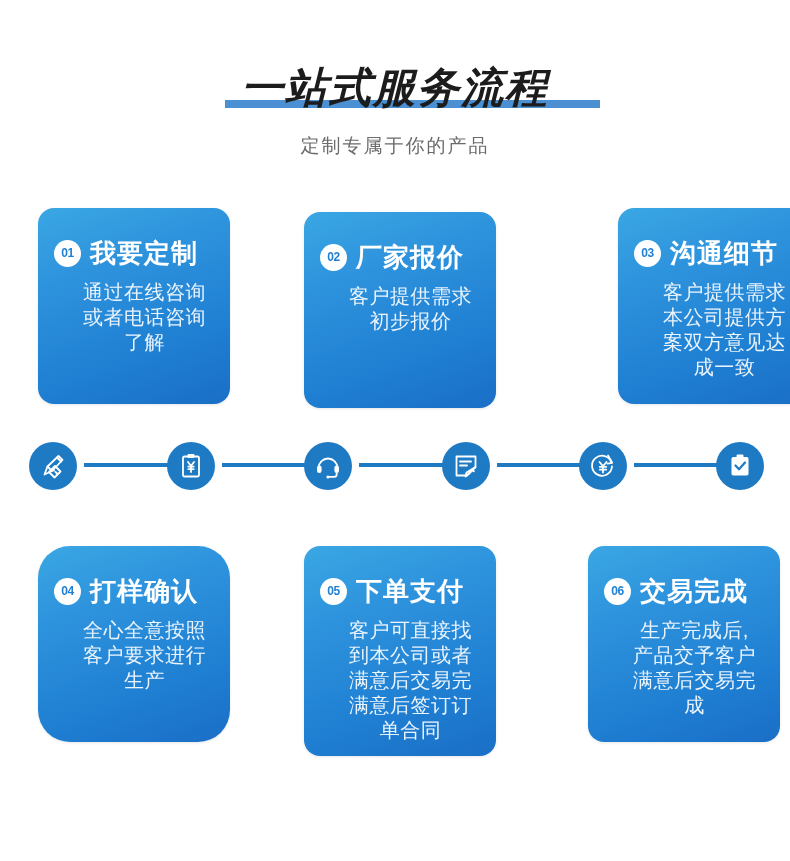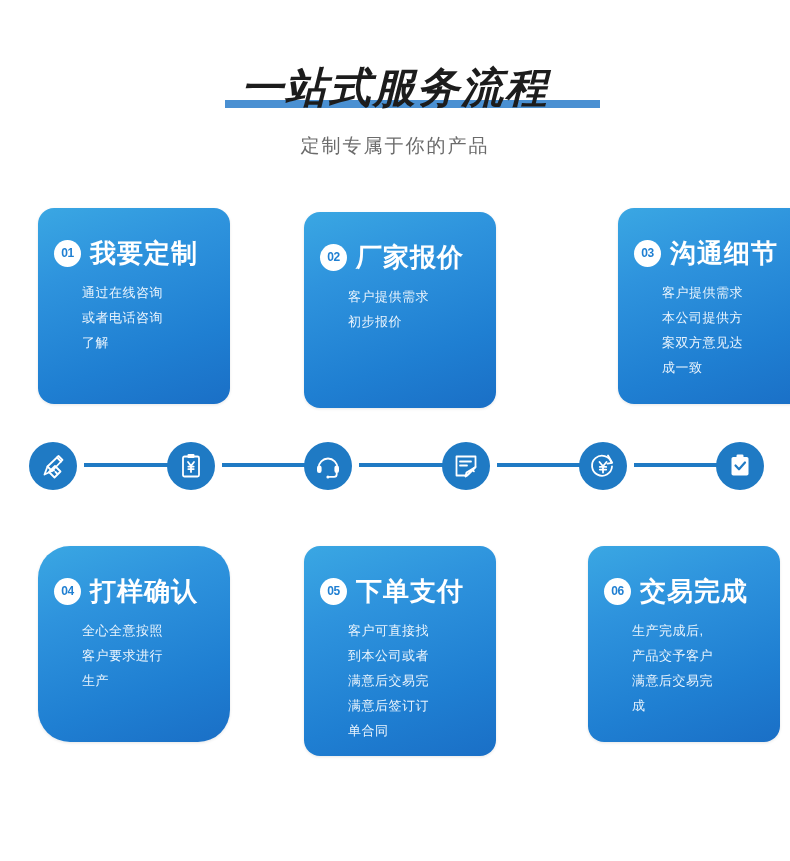--- a/index.html
+++ b/index.html
@@ -58,23 +58,24 @@
   .card-title{
     margin-left:9px;
     color:#ffffff;
     font-size:26px;line-height:30px;font-weight:bold;
     letter-spacing:1px;
     white-space:nowrap;
   }
   .card-body{
     margin:12px 0 0 44px;
     color:#eaf4fd;
-    font-size:13px;line-height:25px;
+    font-size:20px;line-height:25px;
     letter-spacing:0.5px;
     max-width:125px;
+    text-align:center;
   }
   .card-body .line{display:block;white-space:nowrap;}
 
   
   .strip{position:absolute;left:0;top:442px;width:790px;height:62px;}
   .node{
     position:absolute;top:0;
     width:48px;height:48px;border-radius:50%;
     background:#1f7ac4;
     display:flex;align-items:center;justify-content:center;

